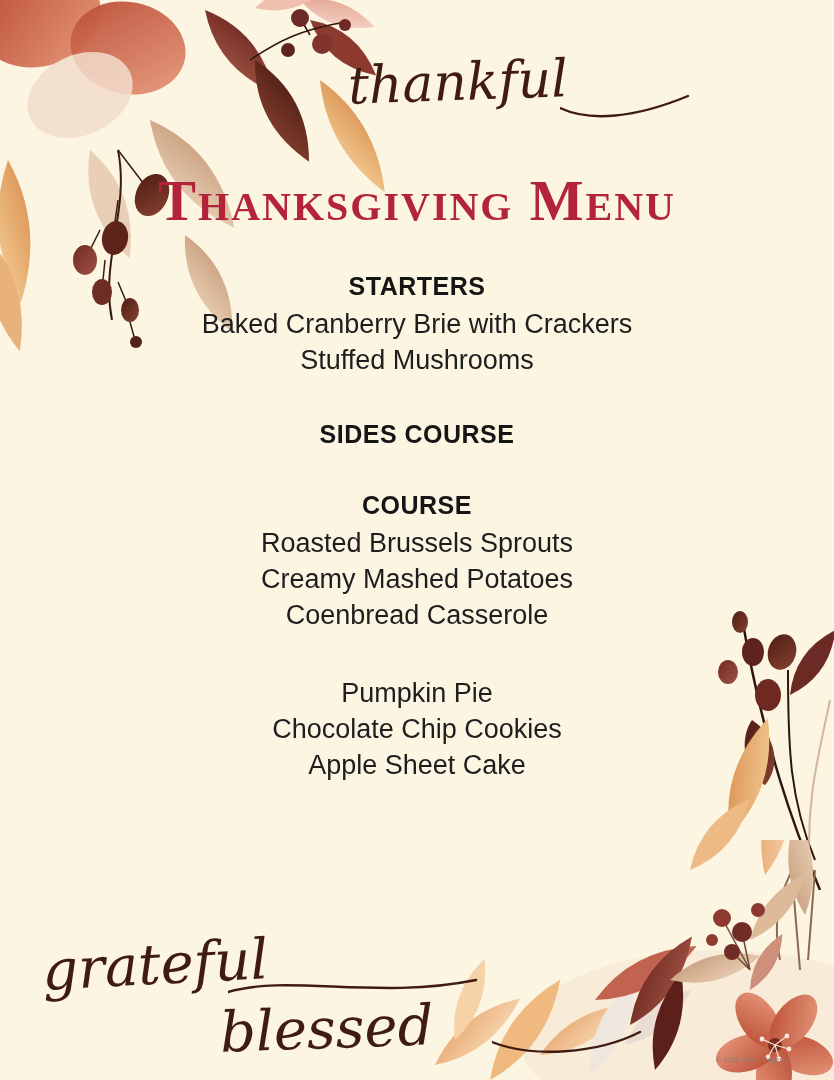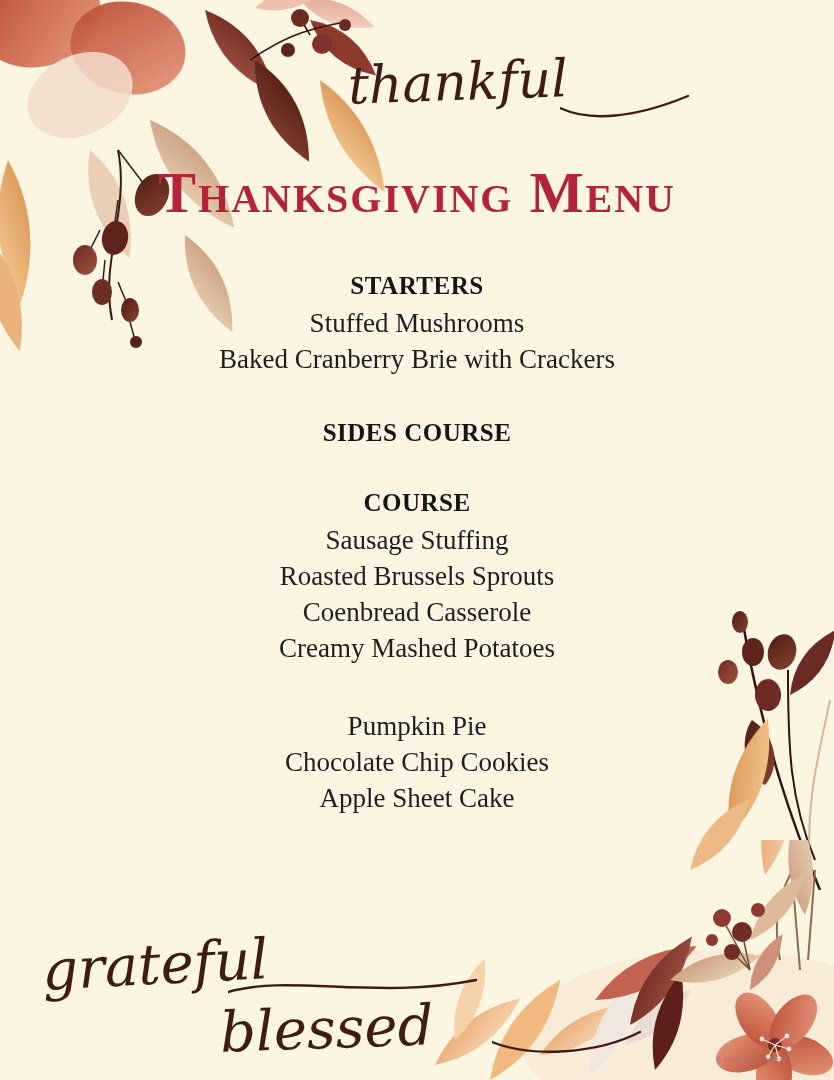--- a/index.html
+++ b/index.html
@@ -26,32 +26,32 @@
   .word-thankful{left:348px;top:52px;font-size:52px;transform:rotate(-2deg);}
   .word-grateful{left:42px;top:932px;font-size:56px;transform:rotate(-3deg);}
   .word-blessed{left:220px;top:996px;font-size:56px;transform:rotate(-2deg);}
   .swash{position:absolute;z-index:3;}
   .swash-thankful{left:560px;top:92px;}
   .swash-grateful{left:228px;top:972px;}
   .swash-blessed{left:492px;top:1028px;}
 
   .menu-title{
     position:absolute;left:0;right:0;top:160px;
-    margin:0;text-align:center;
+    margin:8px;text-align:center;
     font-family:"Liberation Serif",serif;
     font-variant:small-caps;
     font-weight:bold;
     font-size:57px;
     letter-spacing:2px;
     color:#B3243A;
     z-index:3;
   }
   .menu{
     position:absolute;left:0;right:0;top:272px;
-    text-align:center;z-index:3;font-family:Liberation Serif, serif;
+    text-align:center;z-index:3;
   }
   .menu-section{margin:0 0 42px 0;}
   .section-heading{
     margin:0 0 5px 0;
     font-size:25px;font-weight:bold;
     letter-spacing:.5px;color:#151515;
   }
   .menu-item{
     margin:0;font-size:27px;line-height:36px;
     color:#1E1E1E;font-weight:400;
@@ -192,32 +192,31 @@
   <div class="script-word word-thankful">thankful</div>
   <svg class="swash swash-thankful" width="130" height="32" viewBox="0 0 130 32" aria-hidden="true">
     <path d="M0 16 C30 30 75 26 128 4" stroke="#3F1B14" stroke-width="2.4" fill="none" stroke-linecap="round"></path>
   </svg>
 
   <h1 class="menu-title">Thanksgiving Menu</h1>
 
   <div class="menu">
     <section class="menu-section">
       <h2 class="section-heading">STARTERS</h2>
+      <p class="menu-item">Baked Cranberry Brie with Crackers</p>
       <p class="menu-item">Stuffed Mushrooms</p>
-      <p class="menu-item">Baked Cranberry Brie with Crackers</p>
     </section>
     <section class="menu-section">
       <h2 class="section-heading">SIDES COURSE</h2>
     </section>
     <section class="menu-section">
       <h2 class="section-heading">COURSE</h2>
-      <p class="menu-item">Sausage Stuffing</p>
       <p class="menu-item">Roasted Brussels Sprouts</p>
+      <p class="menu-item">Creamy Mashed Potatoes</p>
       <p class="menu-item">Coenbread Casserole</p>
-      <p class="menu-item">Creamy Mashed Potatoes</p>
     </section>
     <section class="menu-section">
       <p class="menu-item">Pumpkin Pie</p>
       <p class="menu-item">Chocolate Chip Cookies</p>
       <p class="menu-item">Apple Sheet Cake</p>
     </section>
   </div>
 
   <div class="script-word word-grateful">grateful</div>
   <svg class="swash swash-grateful" width="250" height="32" viewBox="0 0 250 32" aria-hidden="true">

